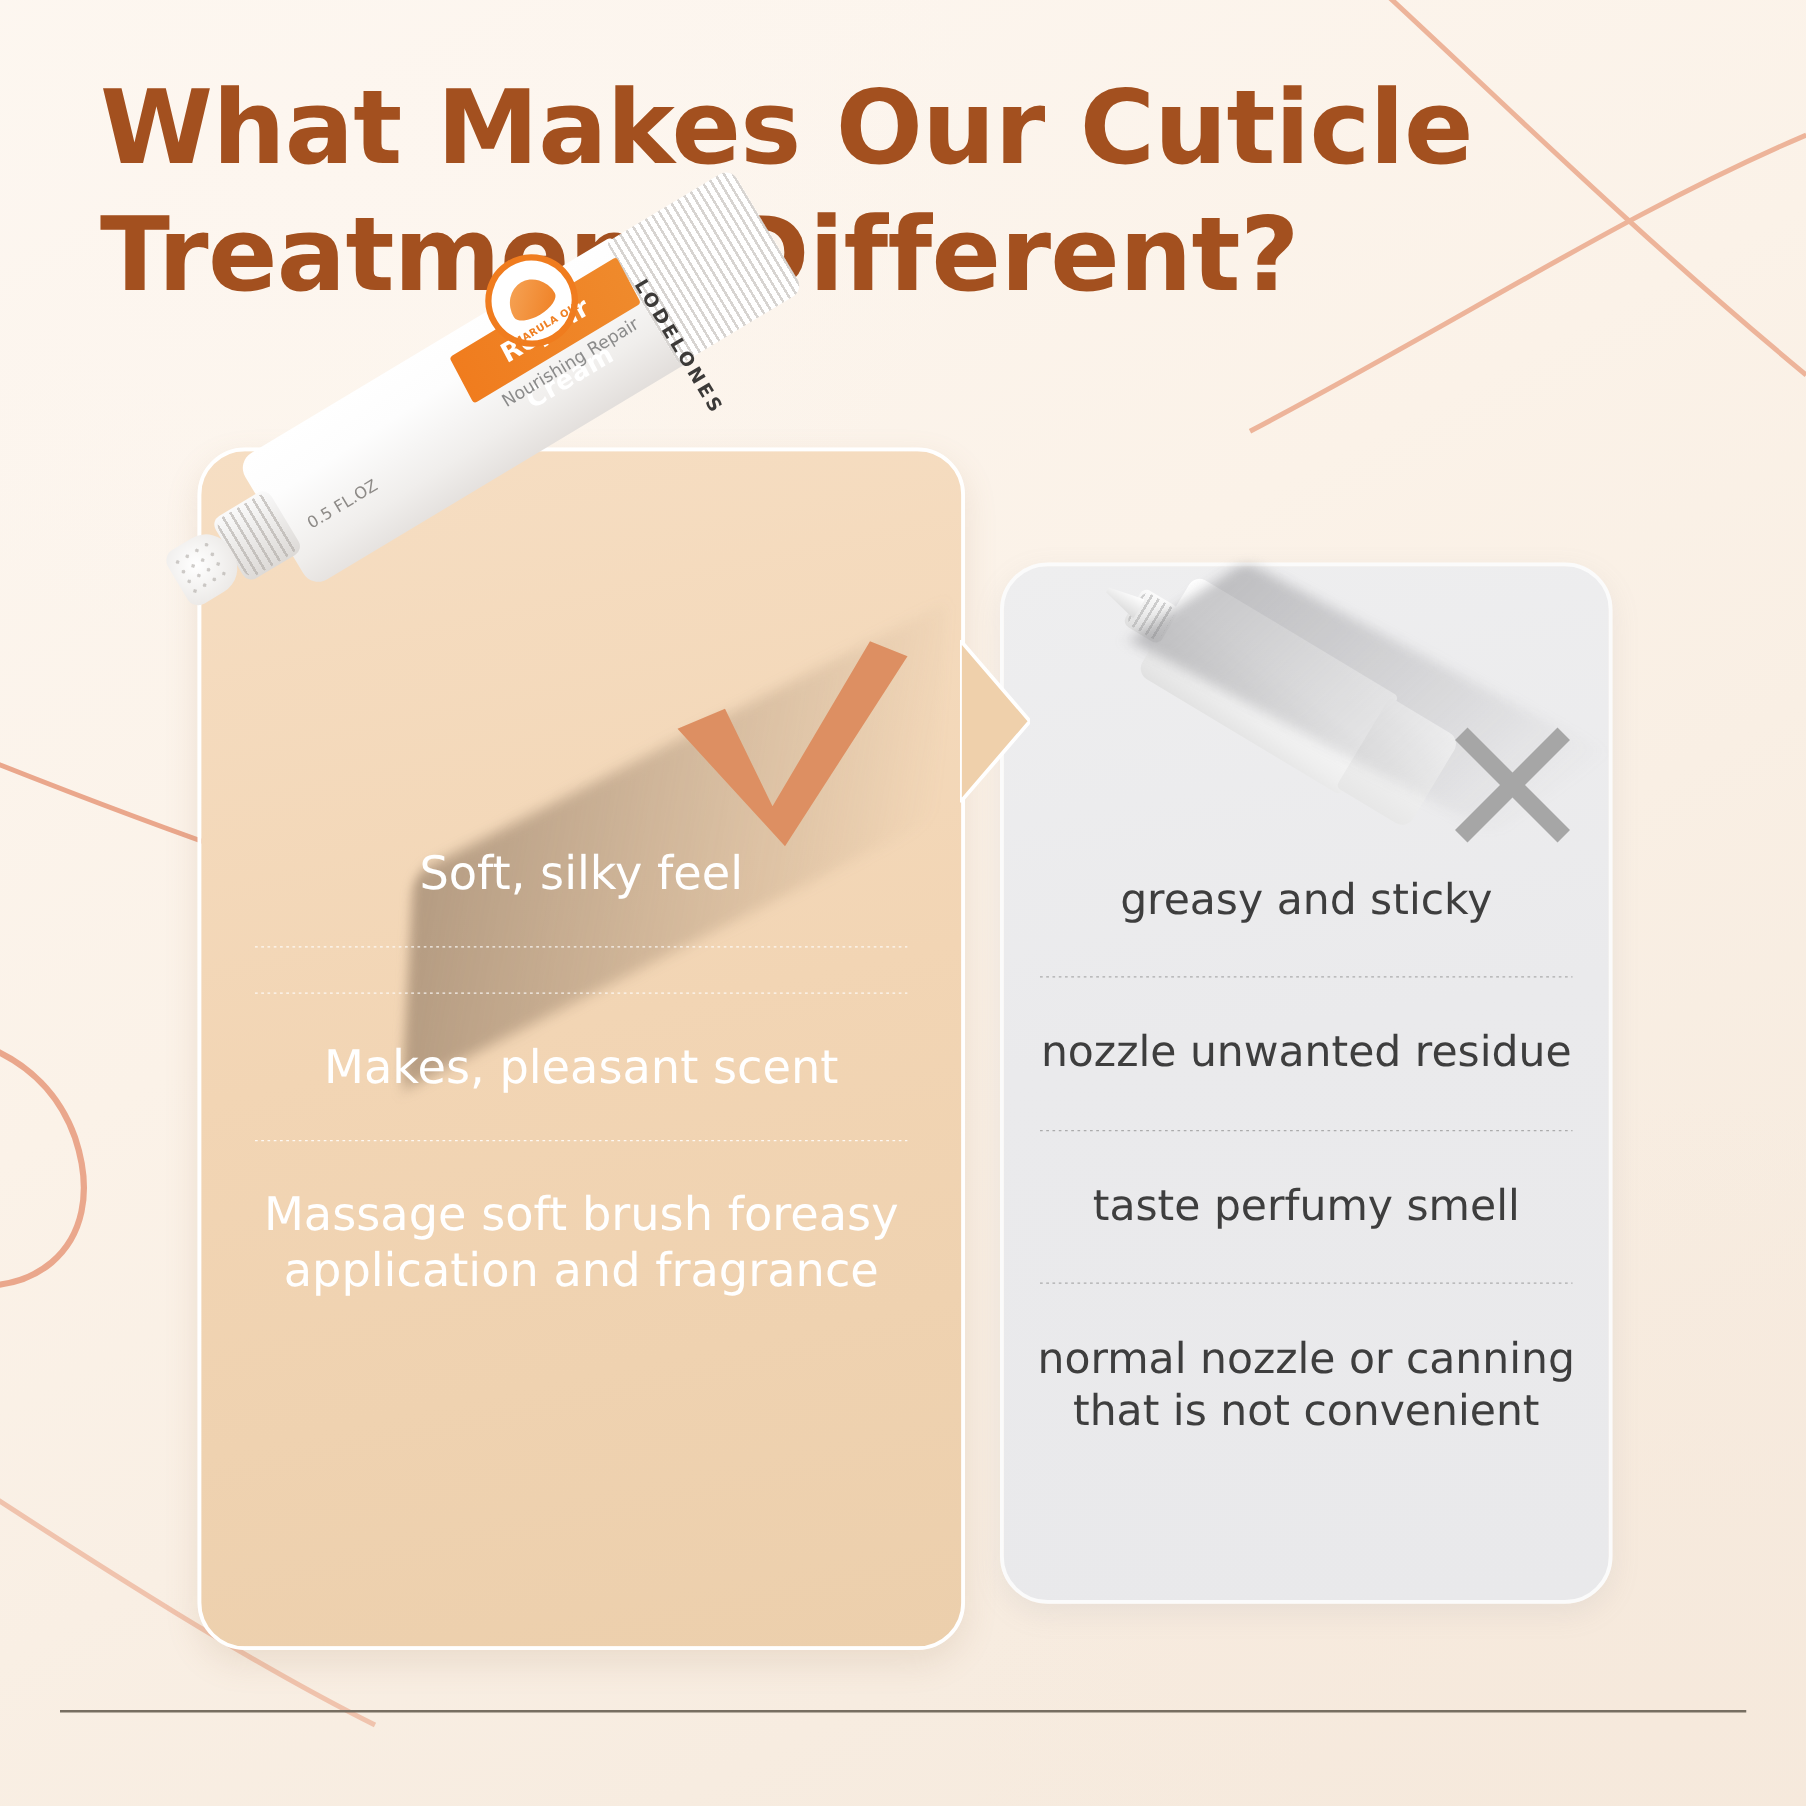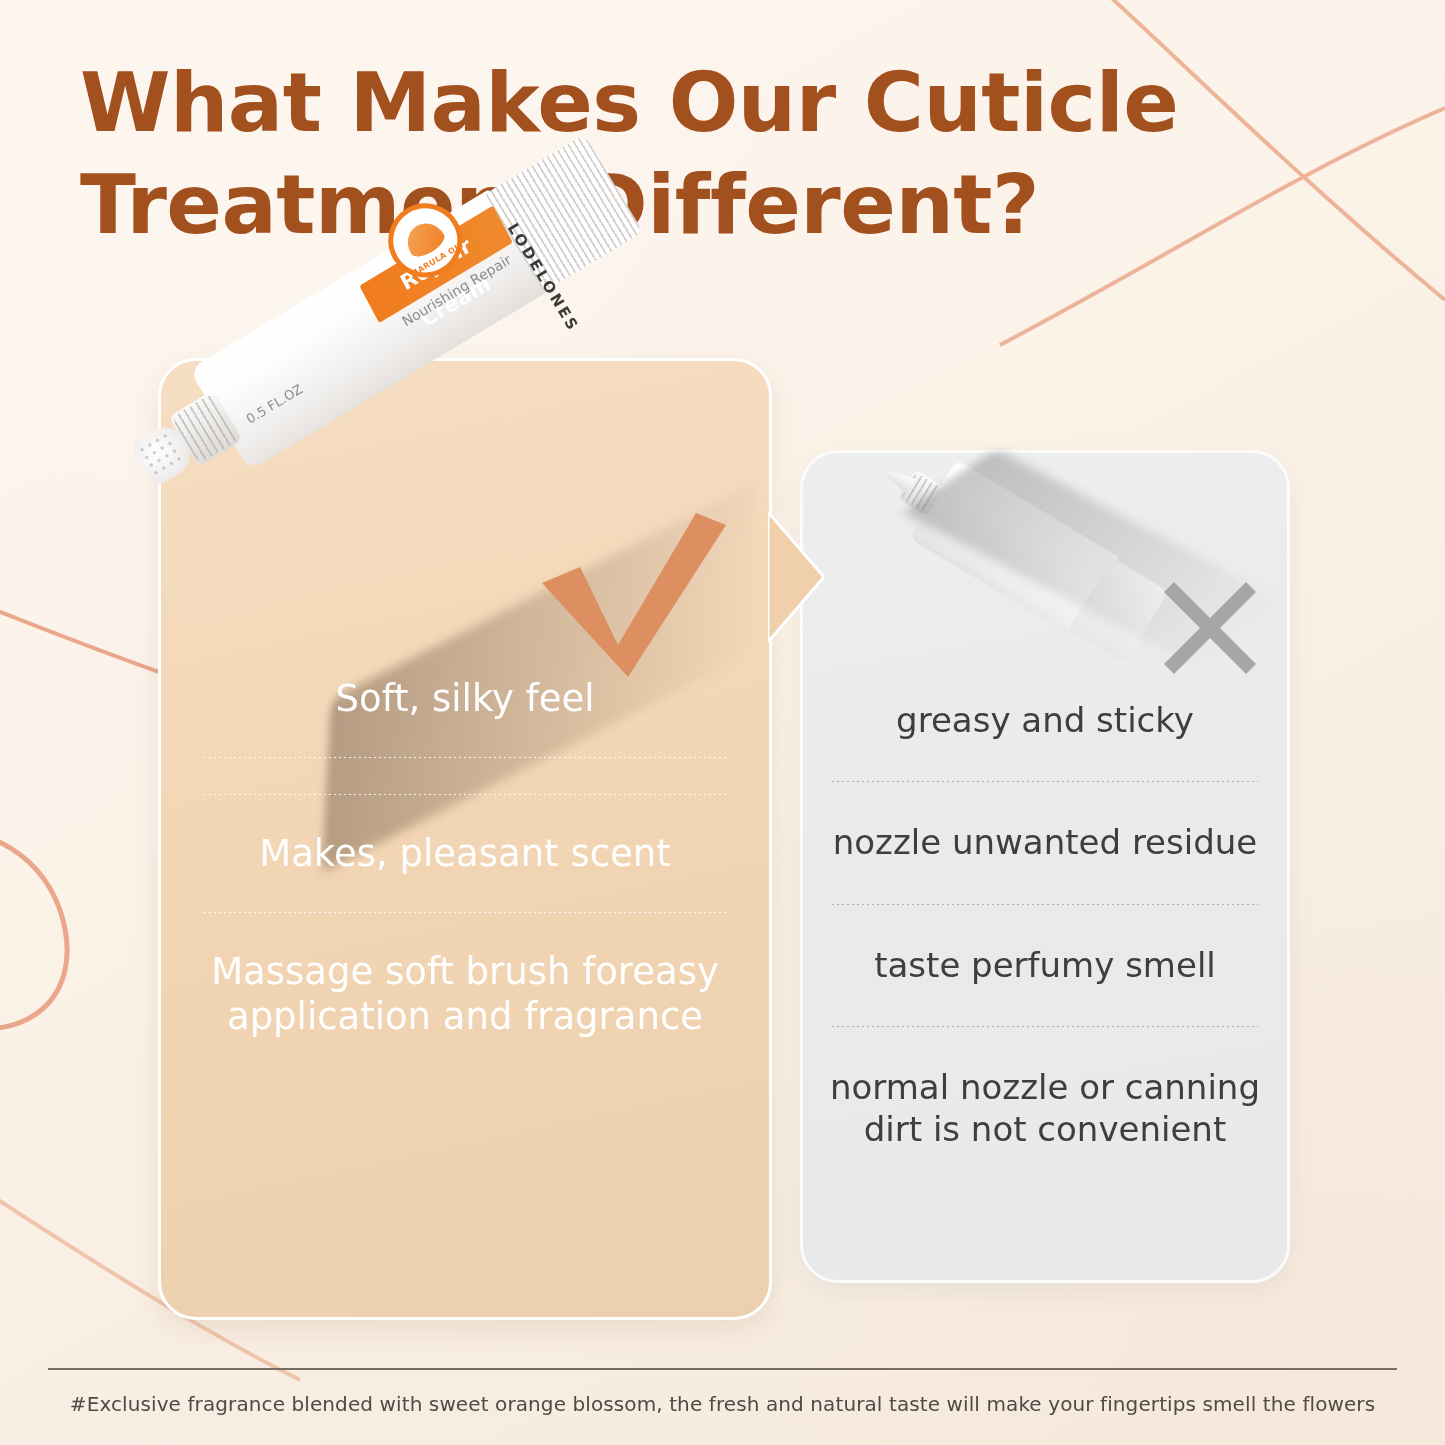--- a/index.html
+++ b/index.html
@@ -386,19 +386,18 @@
     <div class="item">Massage soft brush foreasy application and fragrance</div>
   </div>
 
   <div class="list list-right">
     <div class="item">greasy and sticky</div>
     <div class="divider"></div>
     <div class="item">nozzle unwanted residue</div>
     <div class="divider"></div>
     <div class="item">taste perfumy smell</div>
     <div class="divider"></div>
-    <div class="item">normal nozzle or canning dirt is not convenient</div>
+    <div class="item">normal nozzle or canning that is not convenient</div>
   </div>
 
   <div class="footer-rule"></div>
-  <div class="footer-text">#Exclusive fragrance blended with sweet orange blossom, the fresh and natural taste will make your fingertips smell the flowers</div>
 
 </div>
 
 </body></html>

